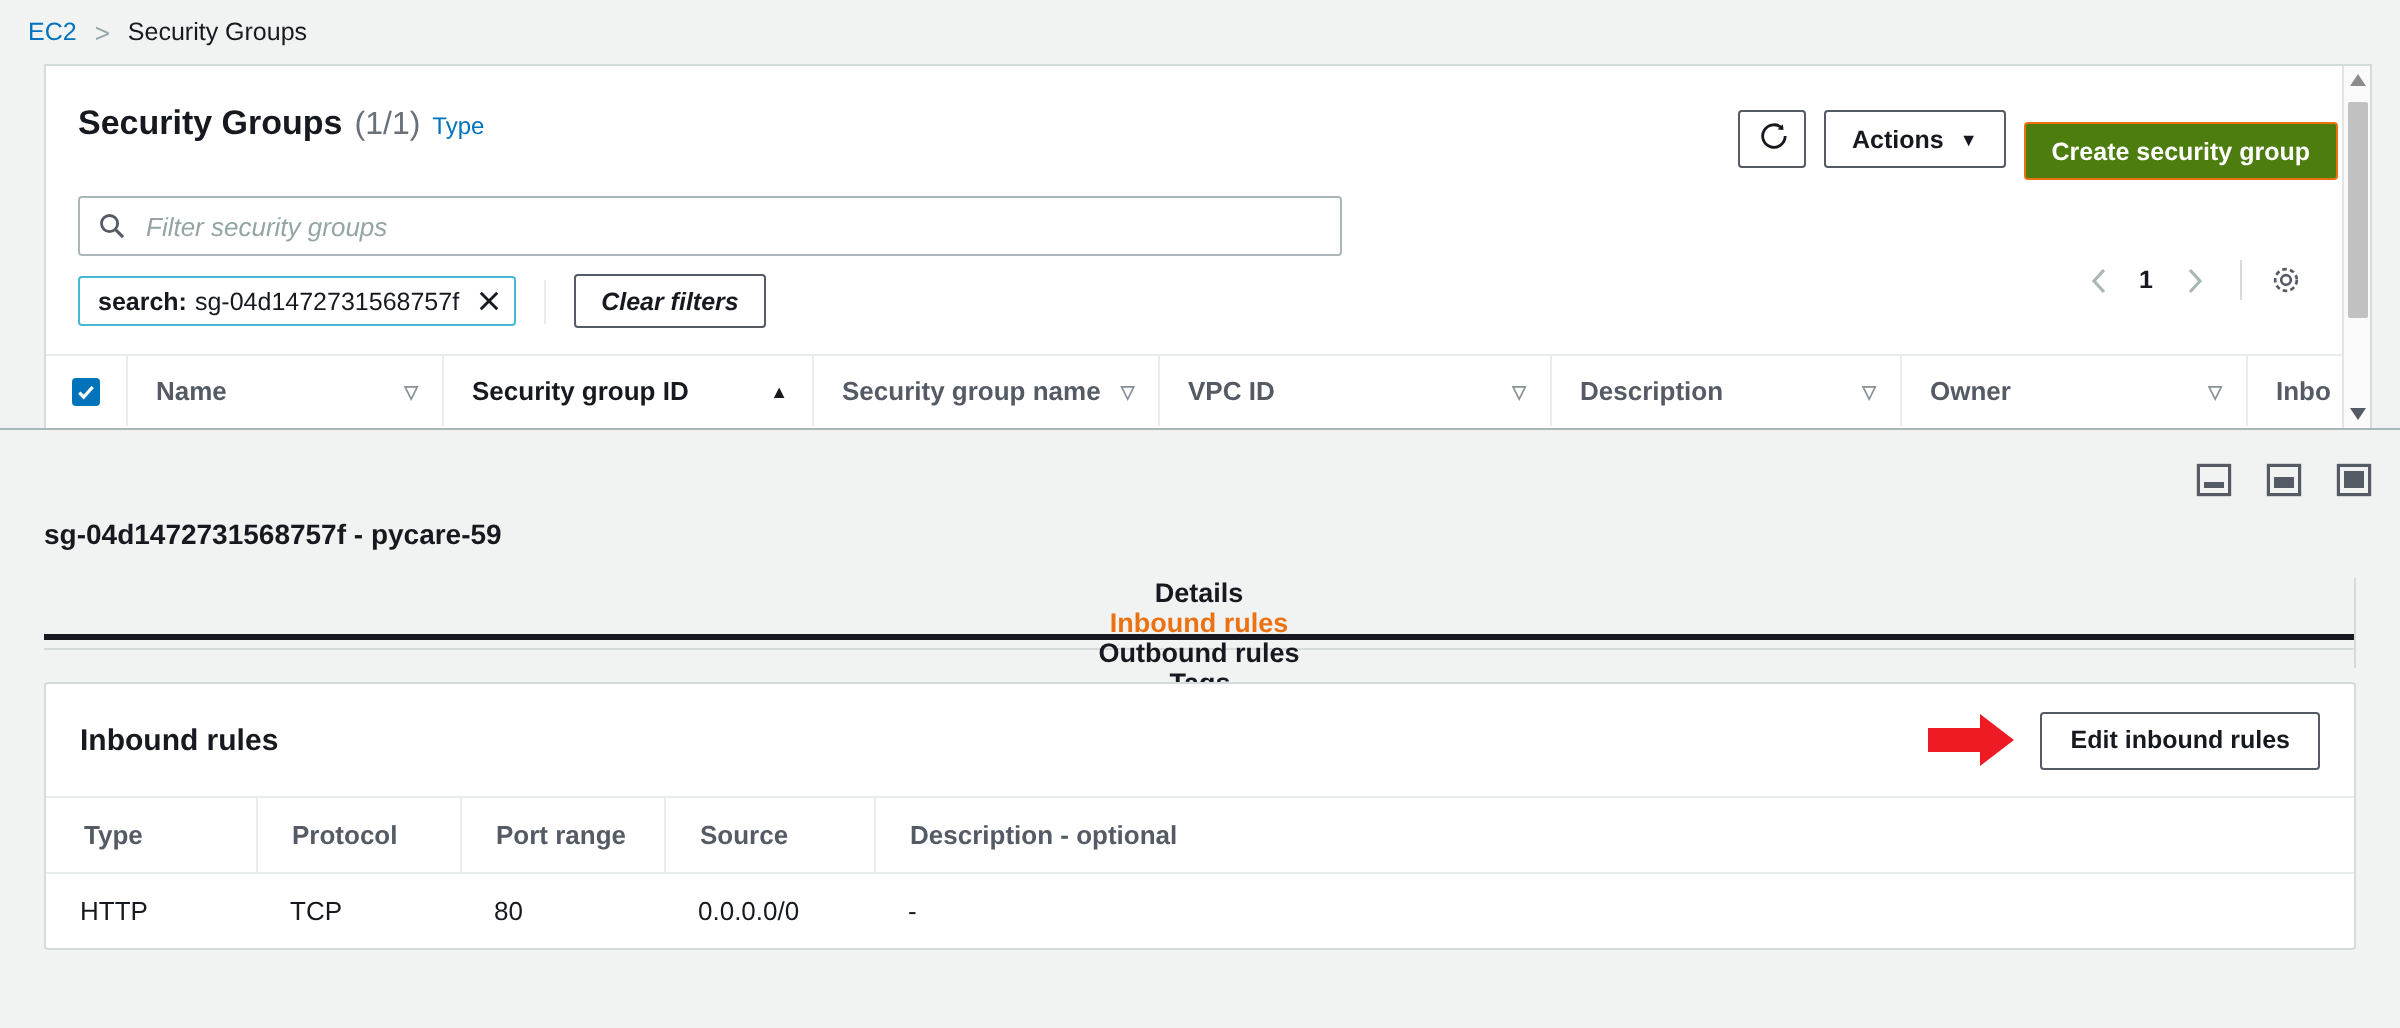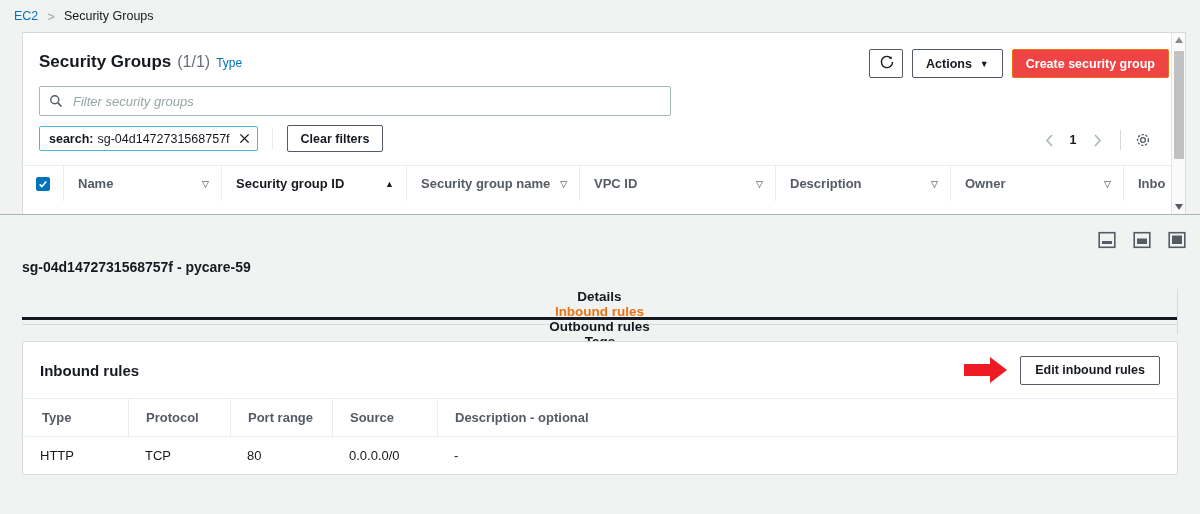--- a/index.html
+++ b/index.html
@@ -53,21 +53,21 @@
     font-size:12.5px; font-weight:bold;
     border-radius:2px;
     padding:0 13px;
     display:flex; align-items:center; justify-content:center;
     cursor:pointer;
     font-family:"Liberation Sans", sans-serif;
     white-space:nowrap;
   }
   .btn-icon { width:34px; padding:0; }
   .btn-primary {
-    background:#ef4444; border-color:#ec7211; color:#fff;
+    background:#4d7c0f; border-color:#ec7211; color:#fff;margin-top:12px;
   }
   .btn .caret { margin-left:8px; font-size:9px; }
 
   .search-row { padding:8px 16px 0 16px; }
   .search-box {
     height:30px;
     border:1px solid #aab7b8;
     border-radius:2px;
     display:flex; align-items:center;
     padding:0 9px;
@@ -99,21 +99,21 @@
     background:#fff;
     cursor:default;
   }
   .token b { font-weight:bold; margin-right:4px; }
   .token .tclose {
     margin-left:9px; color:#545b64; cursor:pointer;
     font-size:13px; line-height:1;
     display:flex; align-items:center;
   }
   .tok-divider { width:1px; height:22px; background:#eaeded; margin:0 14px; }
-  .btn-clear { height:27px; font-weight:bold; }
+  .btn-clear { height:27px; font-weight:bold;font-style:italic; }
 
   .pager {
     display:flex; align-items:center; gap:0;
     margin-top:6px; justify-content:flex-end;
   }
   .pg-arrow { width:26px; height:26px; display:flex; align-items:center; justify-content:center; color:#aab7b8; cursor:pointer; }
   .pg-num { min-width:22px; text-align:center; font-size:12.5px; font-weight:bold; color:#16191f; cursor:pointer; }
   .pg-div { width:1px; height:20px; background:#d5dbdb; margin:0 10px; }
   .pg-gear { width:24px; height:24px; display:flex; align-items:center; justify-content:center; cursor:pointer; }
 

